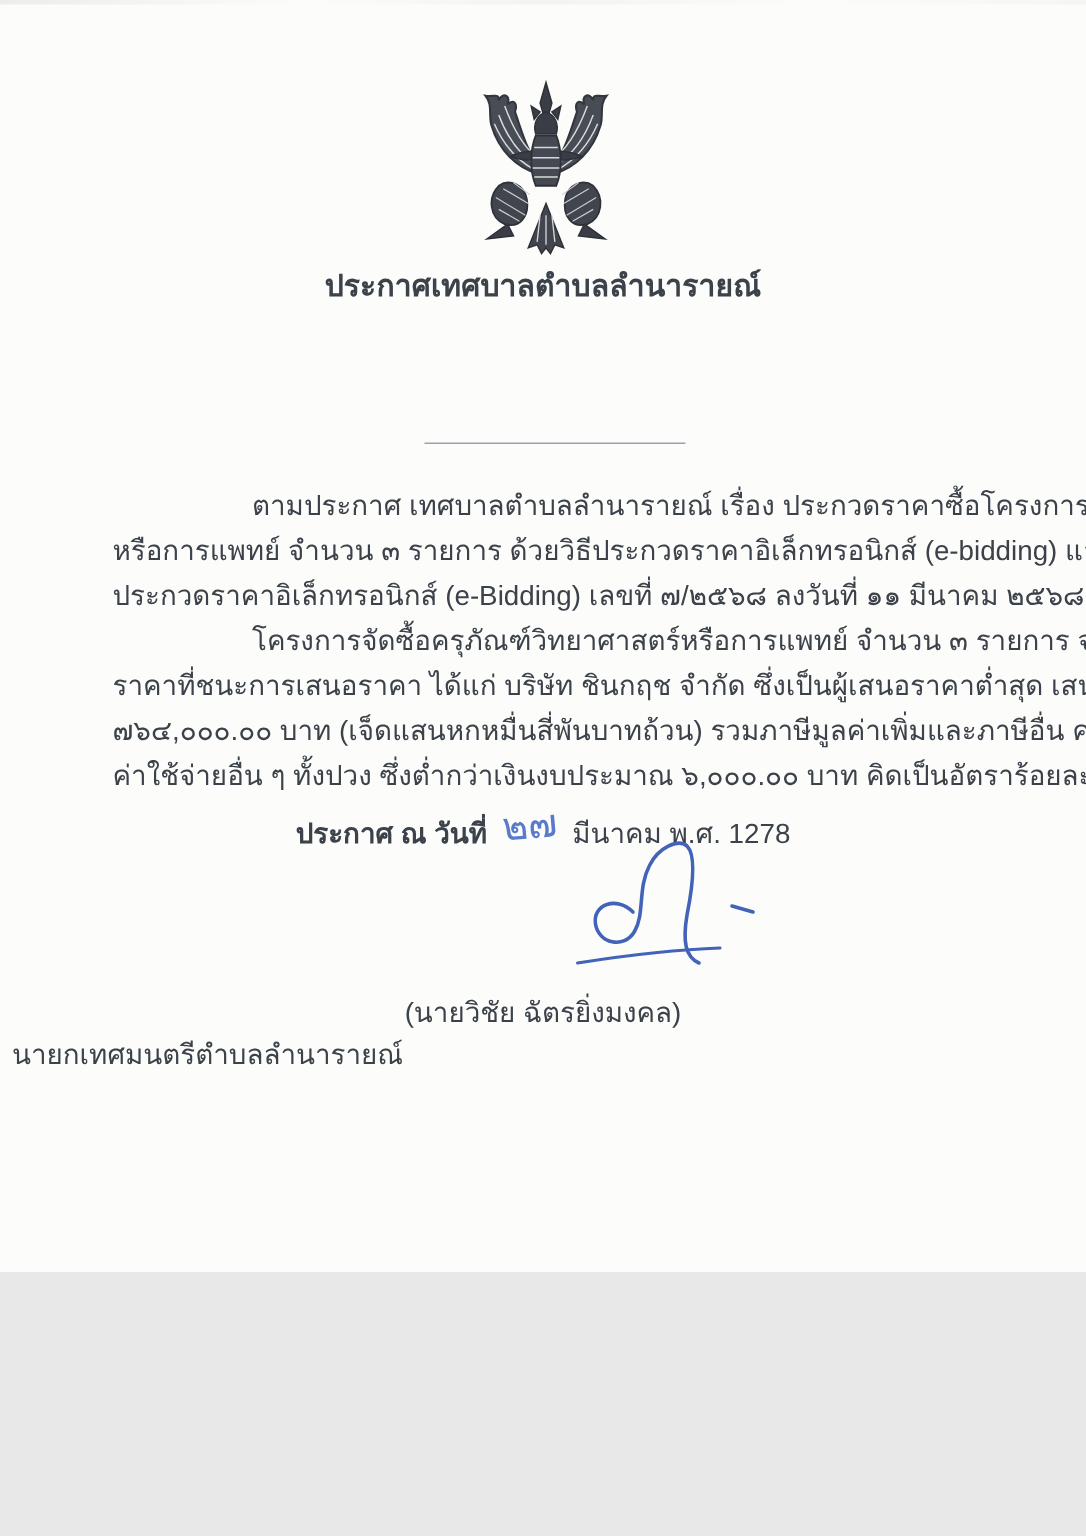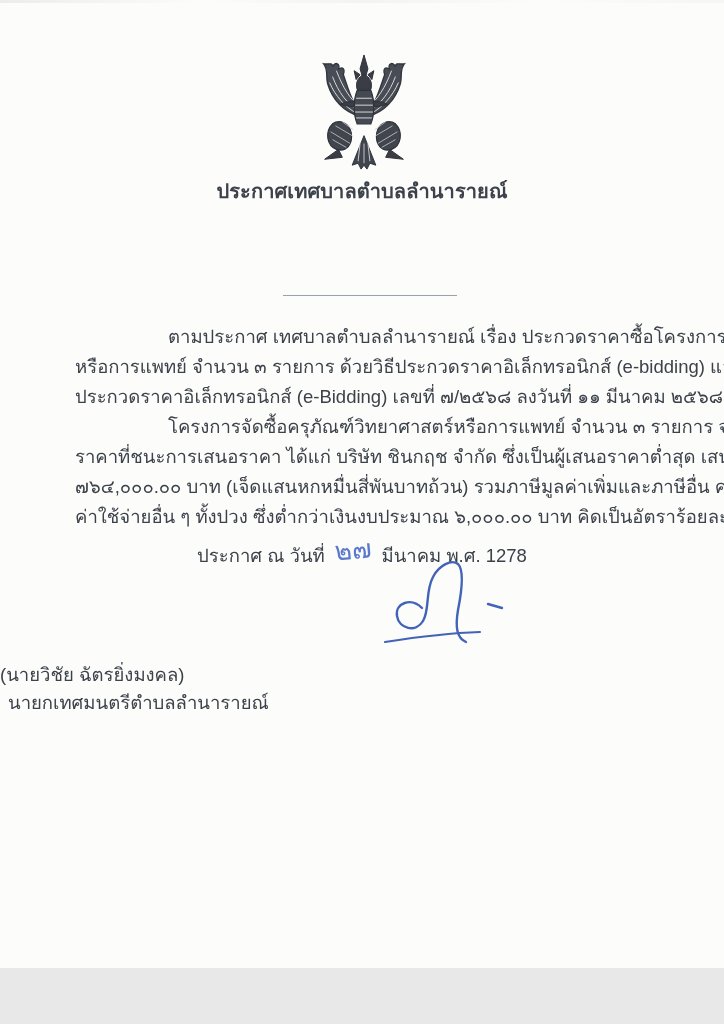--- a/index.html
+++ b/index.html
@@ -3,21 +3,21 @@
 <meta charset="utf-8">
 <style>
   html, body {
     margin: 0;
     padding: 0;
     background: #e8e8e8;
   }
   .page {
     position: relative;
     width: 724px;
-    height: 968px;
+    height: 848px;
     margin: 0 auto;
     background: #fcfcfb;
     overflow: hidden;
     font-family: "Liberation Sans", "DejaVu Sans", sans-serif;
     color: #3c424a;
   }
   .scan-artifact-top {
     position: absolute;
     top: 0; left: 0; right: 0;
     height: 3px;
@@ -74,21 +74,21 @@
   }
   .dateline {
     position: absolute;
     top: 538px;
     left: 0;
     right: 0;
     text-align: center;
     font-size: 18.5px;
     line-height: 30px;
   }
-  .dateline .prefix { padding-right: 10px; }
+  .dateline .prefix { padding-right: 10px; font-weight: bold; }
   .dateline .suffix { padding-left: 10px; }
   .handwritten-day {
     display: inline-block;
     color: #4a6cc5;
     font-size: 26px;
     font-weight: 500;
     transform: rotate(-5deg) translateY(-3px);
     opacity: .9;
   }
   .signature-wrap {
@@ -96,21 +96,21 @@
     top: 558px;
     left: 325px;
     width: 182px;
     height: 100px;
   }
   .sig-name {
     position: absolute;
     top: 660px;
     left: 0;
     right: 0;
-    text-align: left;
+    text-align: center;
     padding-left: 0;
     font-size: 18.5px;
     line-height: 30px;
   }
   .sig-title {
     position: absolute;
     top: 688px;
     left: 0;
     right: 0;
     padding-left: 8px;

